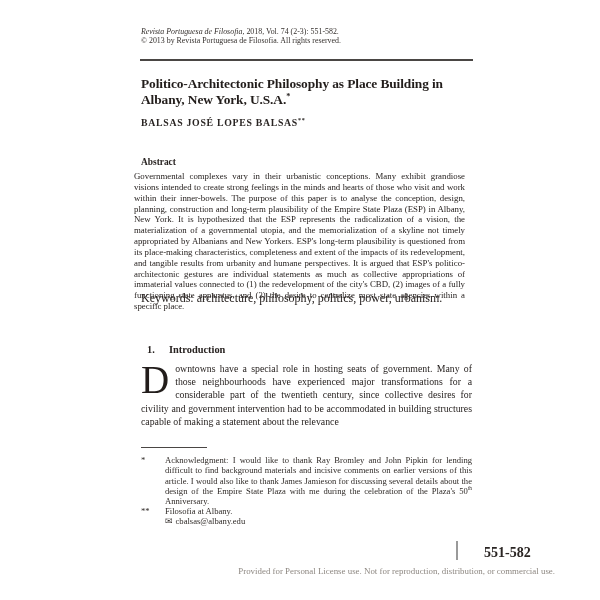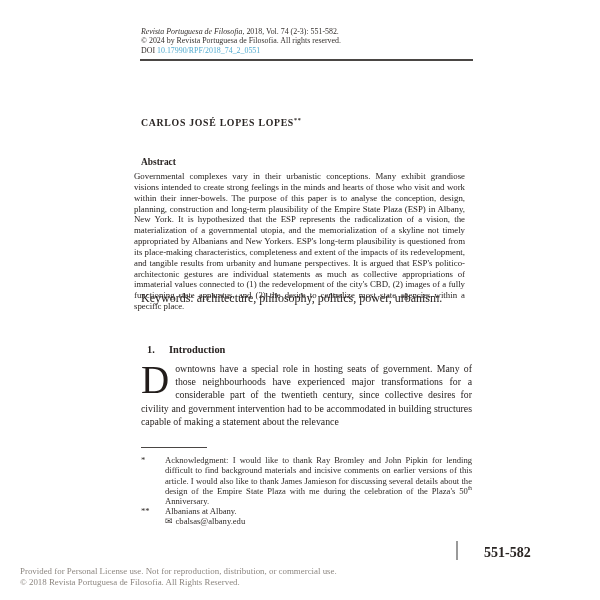--- a/index.html
+++ b/index.html
@@ -102,66 +102,64 @@
     background: #9a9a9a;
   }
   .page-range {
     left: 484px; top: 545px;
     font-size: 14px; font-weight: 700;
     color: #2a2523;
   }
 
   .footer {
     left: 0; width: 555px;
-    text-align: left;
+    text-align: right;
     font-size: 8.9px; line-height: 11px;
     color: #8d8781;
-    padding-left: 20px;
   }
   .footer-license { top: 566px; }
   .footer-rights  { top: 577px; }
 </style>
 </head>
 <body>
 
 <div class="page">
 
   <div class="abs meta">
     <div><span class="journal-name">Revista Portuguesa de Filosofia</span><span>, 2018, Vol. 74 (2-3): 551-582.</span></div>
-    <div>© 2024 by Revista Portuguesa de Filosofia. All rights reserved.</div>
-    <div><span>DOI</span> <span class="doi-link">10.17990/RPF/2018_74_2_0551</span></div>
+    <div>© 2013 by Revista Portuguesa de Filosofia. All rights reserved.</div>
   </div>
 
   <div class="abs header-rule"></div>
 
+  <div class="abs title"><span>Politico-Architectonic Philosophy as Place Building in Albany, New York, U.S.A.</span><span class="sup">*</span></div>
 
-  <div class="abs author"><span>CARLOS JOSÉ LOPES LOPES</span><span class="sup">**</span></div>
+  <div class="abs author"><span>BALSAS JOSÉ LOPES BALSAS</span><span class="sup">**</span></div>
 
   <div class="abs abstract-heading">Abstract</div>
   <div class="abs abstract-body">Governmental complexes vary in their urbanistic conceptions. Many exhibit grandiose visions intended to create strong feelings in the minds and hearts of those who visit and work within their inner-bowels. The purpose of this paper is to analyse the conception, design, planning, construction and long-term plausibility of the Empire State Plaza (ESP) in Albany, New York. It is hypothesized that the ESP represents the radicalization of a vision, the materialization of a governmental utopia, and the memorialization of a skyline not timely appropriated by Albanians and New Yorkers. ESP's long-term plausibility is questioned from its place-making characteristics, completeness and extent of the impacts of its redevelopment, and tangible results from urbanity and humane perspectives. It is argued that ESP's politico-architectonic gestures are individual statements as much as collective appropriations of immaterial values connected to (1) the redevelopment of the city's CBD, (2) images of a fully functioning state apparatus, and (3) the desire to centralize most state agencies within a specific place.</div>
   <div class="abs keywords">Keywords: architecture, philosophy, politics, power, urbanism.</div>
 
   <div class="abs section-heading"><span class="num">1.</span><span>Introduction</span></div>
 
   <div class="abs intro"><span class="dropcap">D</span><span>owntowns have a special role in hosting seats of government. Many of those neighbourhoods have experienced major transformations for a considerable part of the twentieth century, since collective desires for civility and government intervention had to be accommodated in building structures capable of making a statement about the relevance</span></div>
 
   <div class="abs footnote-rule"></div>
 
   <div class="abs footnote fn-ack">
     <span class="fn-marker">*</span>
     <div class="fn-body"><span>Acknowledgment: I would like to thank Ray Bromley and John Pipkin for lending difficult to find background materials and incisive comments on earlier versions of this article. I would also like to thank James Jamieson for discussing several details about the design of the Empire State Plaza with me during the celebration of the Plaza's 50</span><span class="sup">th</span><span> Anniversary.</span></div>
   </div>
 
   <div class="abs footnote fn-aff">
     <span class="fn-marker">**</span>
     <div class="fn-body">
-      <div>Albanians at Albany.</div>
+      <div>Filosofia at Albany.</div>
       <div class="email-row"><span class="envelope">✉</span><span>cbalsas@albany.edu</span></div>
     </div>
   </div>
 
   <div class="abs page-range-bar"></div>
   <div class="abs page-range">551-582</div>
 
   <div class="abs footer footer-license">Provided for Personal License use. Not for reproduction, distribution, or commercial use.</div>
-  <div class="abs footer footer-rights">© 2018 Revista Portuguesa de Filosofia. All Rights Reserved.</div>
 
 </div>
 
 </body></html>

